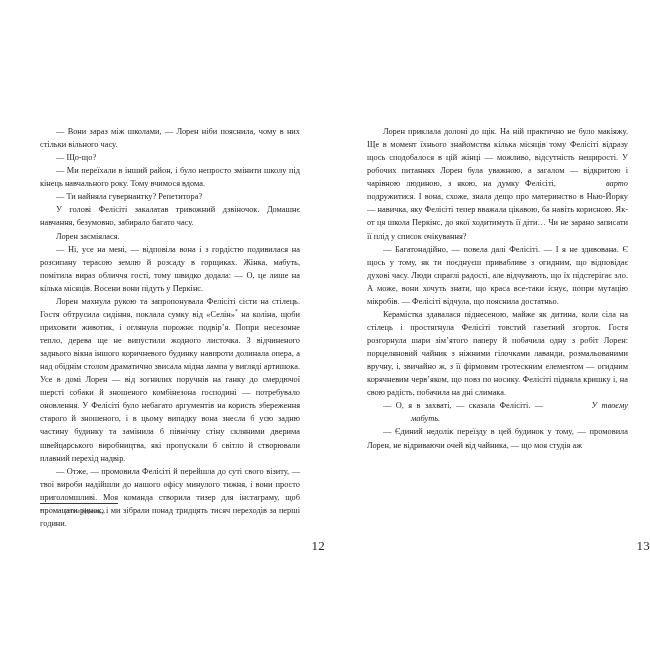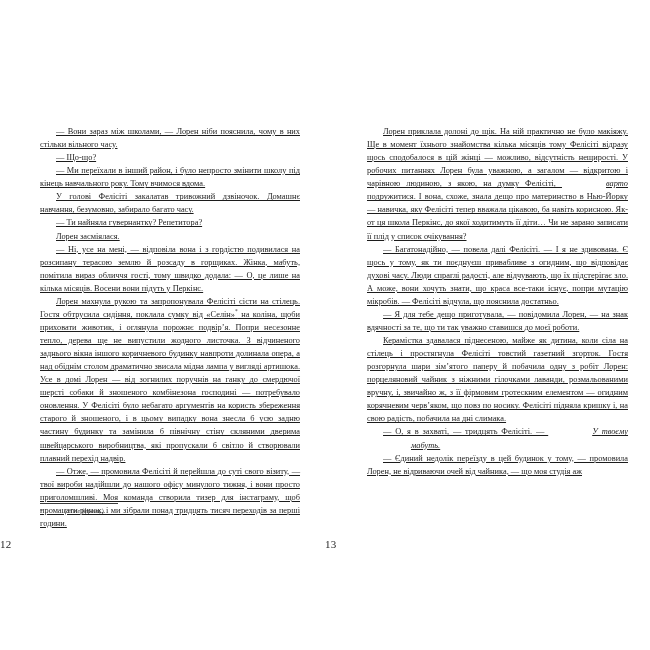--- a/index.html
+++ b/index.html
@@ -14,21 +14,20 @@
     font-family: "Liberation Serif", "DejaVu Serif", serif;
     color: #1c1c1c;
   }
 
   .spread {
     position: relative;
     width: 650px;
     height: 474px;
     display: flex;
     background: #ffffff;
-    text-decoration: underline;
   }
 
   .page {
     position: relative;
     width: 325px;
     height: 650px;
     box-sizing: border-box;
     background: #ffffff;
   }
 
@@ -86,39 +85,39 @@
     vertical-align: super;
     line-height: 0;
   }
 
   
   .folio {
     position: absolute;
     top: 538px;
     left: 0;
     width: 100%;
-    text-align: left;
-    font-size: 11px;
+    text-align: right;
+    font-size: 13px;
     color: #262626;
     letter-spacing: 0.2px;
   }
 </style>
 </head>
 <body>
 
 <div class="spread">
 
   <div class="page page-left">
     <div class="textblock">
 
       <p>— Вони зараз між школами, — Лорен ніби пояснила, чому в них стільки вільного часу.</p>
       <p>— Що-що?</p>
       <p>— Ми переїхали в інший район, і було непросто змінити школу під кінець навчального року. Тому вчимося вдома.</p>
+      <p>— Ти найняла гувернантку? Репетитора?</p>
       <p>У голові Фелісіті закалатав тривожний дзвіночок. Домашнє навчання, безумовно, забирало багато часу.</p>
-      <p>— Ти найняла гувернантку? Репетитора?</p>
       <p>Лорен засміялася.</p>
       <p>— Ні, усе на мені, — відповіла вона і з гордістю подивилася на розсипану терасою землю й розсаду в горщиках. Жінка, мабуть, помітила вираз обличчя гості, тому швидко додала: — О, це лише на кілька місяців. Восени вони підуть у Перкінс.</p>
 
       <p>
         <span>Лорен махнула рукою та запропонувала Фелісіті сісти на стілець. Гостя обтрусила сидіння, поклала сумку від «Селін»</span><sup class="fnref">*</sup><span> на коліна, щоби приховати животик, і оглянула порожнє подвір’я. Попри несезонне тепло, дерева ще не випустили жодного листочка. З відчиненого заднього вікна іншого коричневого будинку навпроти долинала опера, а над обіднім столом драматично звисала мідна лампа у вигляді артишока. Усе в домі Лорен — від зогнилих поручнів на ганку до смердючої шерсті собаки й зношеного комбінезона господині — потребувало оновлення. У Фелісіті було небагато аргументів на користь збереження старого й зношеного, і в цьому випадку вона знесла б усю задню частину будинку та замінила б північну стіну скляними дверима швейцарського виробництва, які пропускали б світло й створювали плавний перехід надвір.</span>
       </p>
 
       <p>— Отже, — промовила Фелісіті й перейшла до суті свого візиту, — твої вироби надійшли до нашого офісу минулого тижня, і вони просто приголомшливі. Моя команда створила тизер для інстаграму, щоб промацати ринок, і ми зібрали понад тридцять тисяч переходів за перші години.</p>
     </div>
 
@@ -134,25 +133,24 @@
   </div>
 
   <div class="page page-right">
     <div class="textblock">
 
       <p>
         <span>Лорен приклала долоні до щік. На ній практично не було макіяжу. Ще в момент їхнього знайомства кілька місяців тому Фелісіті відразу щось сподобалося в цій жінці — можливо, відсутність нещирості. У робочих питаннях Лорен була уважною, а загалом — відкритою і чарівною людиною, з якою, на думку Фелісіті, </span><em class="ital">варто</em><span> подружитися. І вона, схоже, знала дещо про материнство в Нью-Йорку — навичка, яку Фелісіті тепер вважала цікавою, ба навіть корисною. Як-от ця школа Перкінс, до якої ходитимуть її діти… Чи не зарано записати її плід у список очікування?</span>
       </p>
 
       <p>— Багатонадійно, — повела далі Фелісіті. — І я не здивована. Є щось у тому, як ти поєднуєш привабливе з огидним, що відповідає духові часу. Люди спраглі радості, але відчувають, що їх підстерігає зло. А може, вони хочуть знати, що краса все-таки існує, попри мутацію мікробів. — Фелісіті відчула, що пояснила достатньо.</p>
-      <p>— Я для тебе дещо приготувала, — повідомила Лорен, — на знак вдячності за те, що ти так уважно ставишся до моєї роботи.</p>
       <p>Керамістка здавалася піднесеною, майже як дитина, коли сіла на стілець і простягнула Фелісіті товстий газетний згорток. Гостя розгорнула шари зім’ятого паперу й побачила одну з робіт Лорен: порцеляновий чайник з ніжними гілочками лаванди, розмальованими вручну, і, звичайно ж, з її фірмовим гротескним елементом — огидним корячневим черв’яком, що повз по носику. Фелісіті підняла кришку і, на свою радість, побачила на дні слимака.</p>
 
       <p>
-        <span>— О, я в захваті, — тридцять Фелісіті. — </span><em class="ital">У твоєму</em><em class="ital"> мабуть.</em>
+        <span>— О, я в захваті, — сказала Фелісіті. — </span><em class="ital">У твоєму</em><em class="ital"> мабуть.</em>
       </p>
 
       <p>— Єдиний недолік переїзду в цей будинок у тому, — промовила Лорен, не відриваючи очей від чайника, — що моя студія аж</p>
     </div>
 
     <div class="folio">13</div>
   </div>
 
 </div>
 

